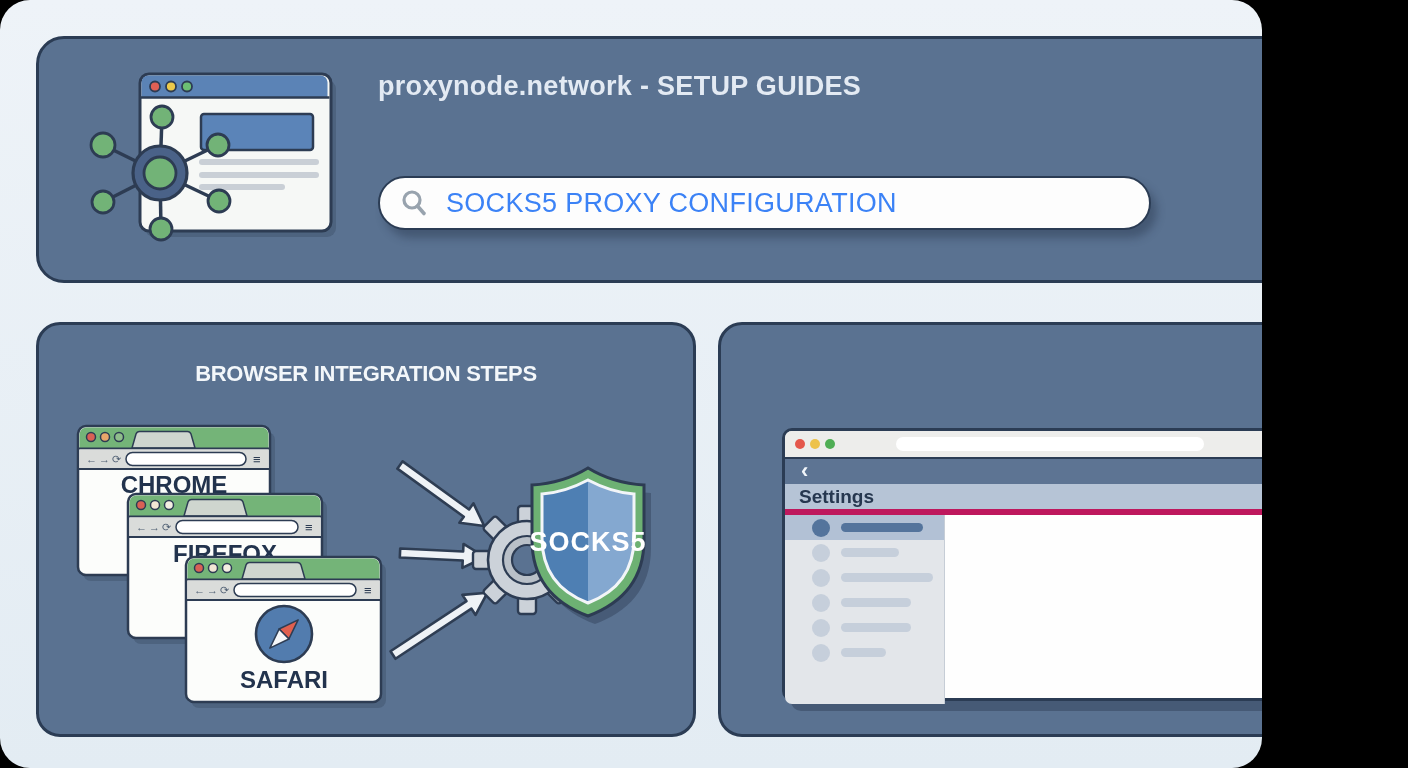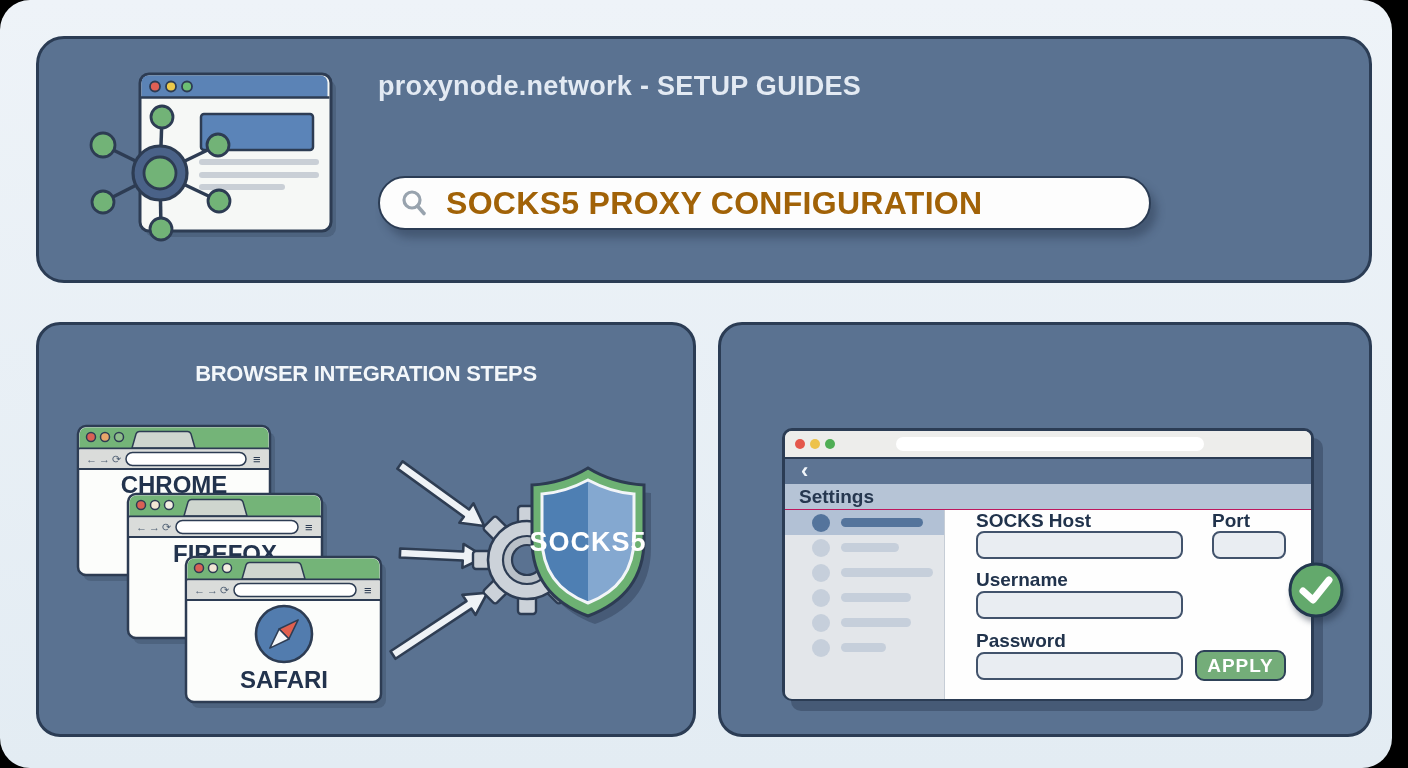--- a/index.html
+++ b/index.html
@@ -1,45 +1,45 @@
 <!DOCTYPE html>
 <html><head>
 <meta charset="utf-8">
 <style>
   html,body{margin:0;padding:0;background:#000;width:1408px;height:768px;overflow:hidden;
     font-family:"Liberation Sans",sans-serif;}
-  .stage{position:absolute;left:0;top:0;width:1392px;height:768px;border-radius:30px;
+  .stage{position:absolute;left:0;top:0;width:1262px;height:768px;border-radius:30px;
     background:linear-gradient(#eef3f8,#e3ecf3);overflow:hidden;}
   .panel{position:absolute;background:#5a7291;border:3px solid #2b3c54;border-radius:28px;box-sizing:border-box;}
   #header-panel{left:36px;top:36px;width:1336px;height:247px;}
   #browser-panel{left:36px;top:322px;width:660px;height:415px;border-radius:24px;}
   #config-panel{left:718px;top:322px;width:654px;height:415px;border-radius:24px;}
   .hdr-sub{position:absolute;left:339px;top:32px;font-size:27px;font-weight:600;color:#e3eaf3;letter-spacing:.3px;}
   .hdr-title{position:absolute;left:337px;top:74px;font-size:38px;font-weight:800;color:#f6f9fc;letter-spacing:-.5px;}
   .search-pill{position:absolute;left:339px;top:137px;width:773px;height:54px;background:#fdfdfd;
     border:2px solid #2b3c54;border-radius:28px;box-sizing:border-box;display:flex;align-items:center;
     box-shadow:6px 8px 8px rgba(31,45,65,.38);}
   .search-pill .q{margin-left:20px;flex:0 0 auto;display:flex;}
-  .search-text{margin-left:16px;font-size:32px;font-weight:700;color:#a16207;letter-spacing:.3px;
+  .search-text{margin-left:16px;font-size:27px;font-weight:400;color:#3b82f6;letter-spacing:.3px;
     background:transparent;border:none;outline:none;width:640px;font-family:"Liberation Sans",sans-serif;}
   .panel-title{position:absolute;left:0;top:36px;width:100%;text-align:center;font-size:22px;
     font-weight:800;color:#f3f7fa;letter-spacing:-.3px;}
   svg text{font-family:"Liberation Sans",sans-serif;}
   
   .mock-window{position:absolute;left:61px;top:103px;width:532px;height:273px;background:#fefefe;
     border:3px solid #2b3c54;border-radius:10px;box-sizing:border-box;overflow:visible;
     box-shadow:9px 10px 0 rgba(33,47,68,.35);}
   .mw-titlebar{height:26px;background:#ededeb;border-bottom:2px solid #2b3c54;border-radius:7px 7px 0 0;
     position:relative;}
   .mw-dot{position:absolute;top:8px;width:10px;height:10px;border-radius:50%;}
   .mw-urlpill{position:absolute;left:111px;top:6px;width:308px;height:14px;background:#fff;border-radius:7px;}
   .mw-navrow{height:25px;background:#5d7493;color:#f2f6fa;font-size:22px;font-weight:700;
     line-height:23px;padding-left:16px;}
   .mw-settingsrow{height:25px;background:#b6c4d6;color:#26374f;font-size:19px;font-weight:600;
-    line-height:25px;padding-left:14px;border-bottom:1px solid #be185d;}
+    line-height:25px;padding-left:14px;border-bottom:6px solid #be185d;}
   .mw-body{display:flex;height:calc(100% - 78px);border-radius:0 0 7px 7px;overflow:hidden;}
   .mw-sidebar{width:159px;background:#e3e6ea;border-right:1px solid #c6cdd6;flex:0 0 auto;}
   .sb-row{height:25px;display:flex;align-items:center;}
   .sb-row.active{background:#b2c1d5;}
   .sb-dot{width:18px;height:18px;border-radius:50%;background:#c6cfdb;margin-left:27px;flex:0 0 auto;}
   .sb-row.active .sb-dot{background:#54749c;}
   .sb-bar{height:9px;border-radius:5px;background:#c6cfdb;margin-left:11px;}
   .sb-row.active .sb-bar{background:#54749c;}
   .mw-main{position:relative;flex:1;background:#fefefe;}
   .f-label{position:absolute;font-size:19px;font-weight:600;color:#21334c;}
@@ -241,31 +241,20 @@
           </div>
           <div class="sb-row">
             <span class="sb-dot"></span>
               <span class="sb-bar" style="width:70px;"></span>
           </div>
           <div class="sb-row">
             <span class="sb-dot"></span>
               <span class="sb-bar" style="width:45px;"></span>
           </div>
         </div>
-        <div class="mw-main">
-          <div class="f-label" style="left:31px;top:0px;">SOCKS Host</div>
-          <input class="f-input" style="left: 31px; top: 21px; width: 207px;" value="">
-          <div class="f-label" style="left:267px;top:0px;">Port</div>
-          <input class="f-input" style="left: 267px; top: 21px; width: 74px;" value="">
-          <div class="f-label" style="left:31px;top:59px;">Username</div>
-          <input class="f-input" style="left: 31px; top: 81px; width: 207px;" value="">
-          <div class="f-label" style="left:31px;top:120px;">Password</div>
-          <input class="f-input" style="left: 31px; top: 142px; width: 207px;" value="">
-          <button class="apply-btn">APPLY</button>
-        </div>
       </div>
     </div>
 
     <svg class="check-badge" viewBox="0 0 58 58">
       <circle cx="29" cy="29" r="26" fill="#63a96c" stroke="#23384f" stroke-width="3"></circle>
       <polyline points="16,30 26,39 42,19" fill="none" stroke="#ffffff" stroke-width="7" stroke-linecap="round" stroke-linejoin="round"></polyline>
     </svg>
   </div>
 
 </div>

